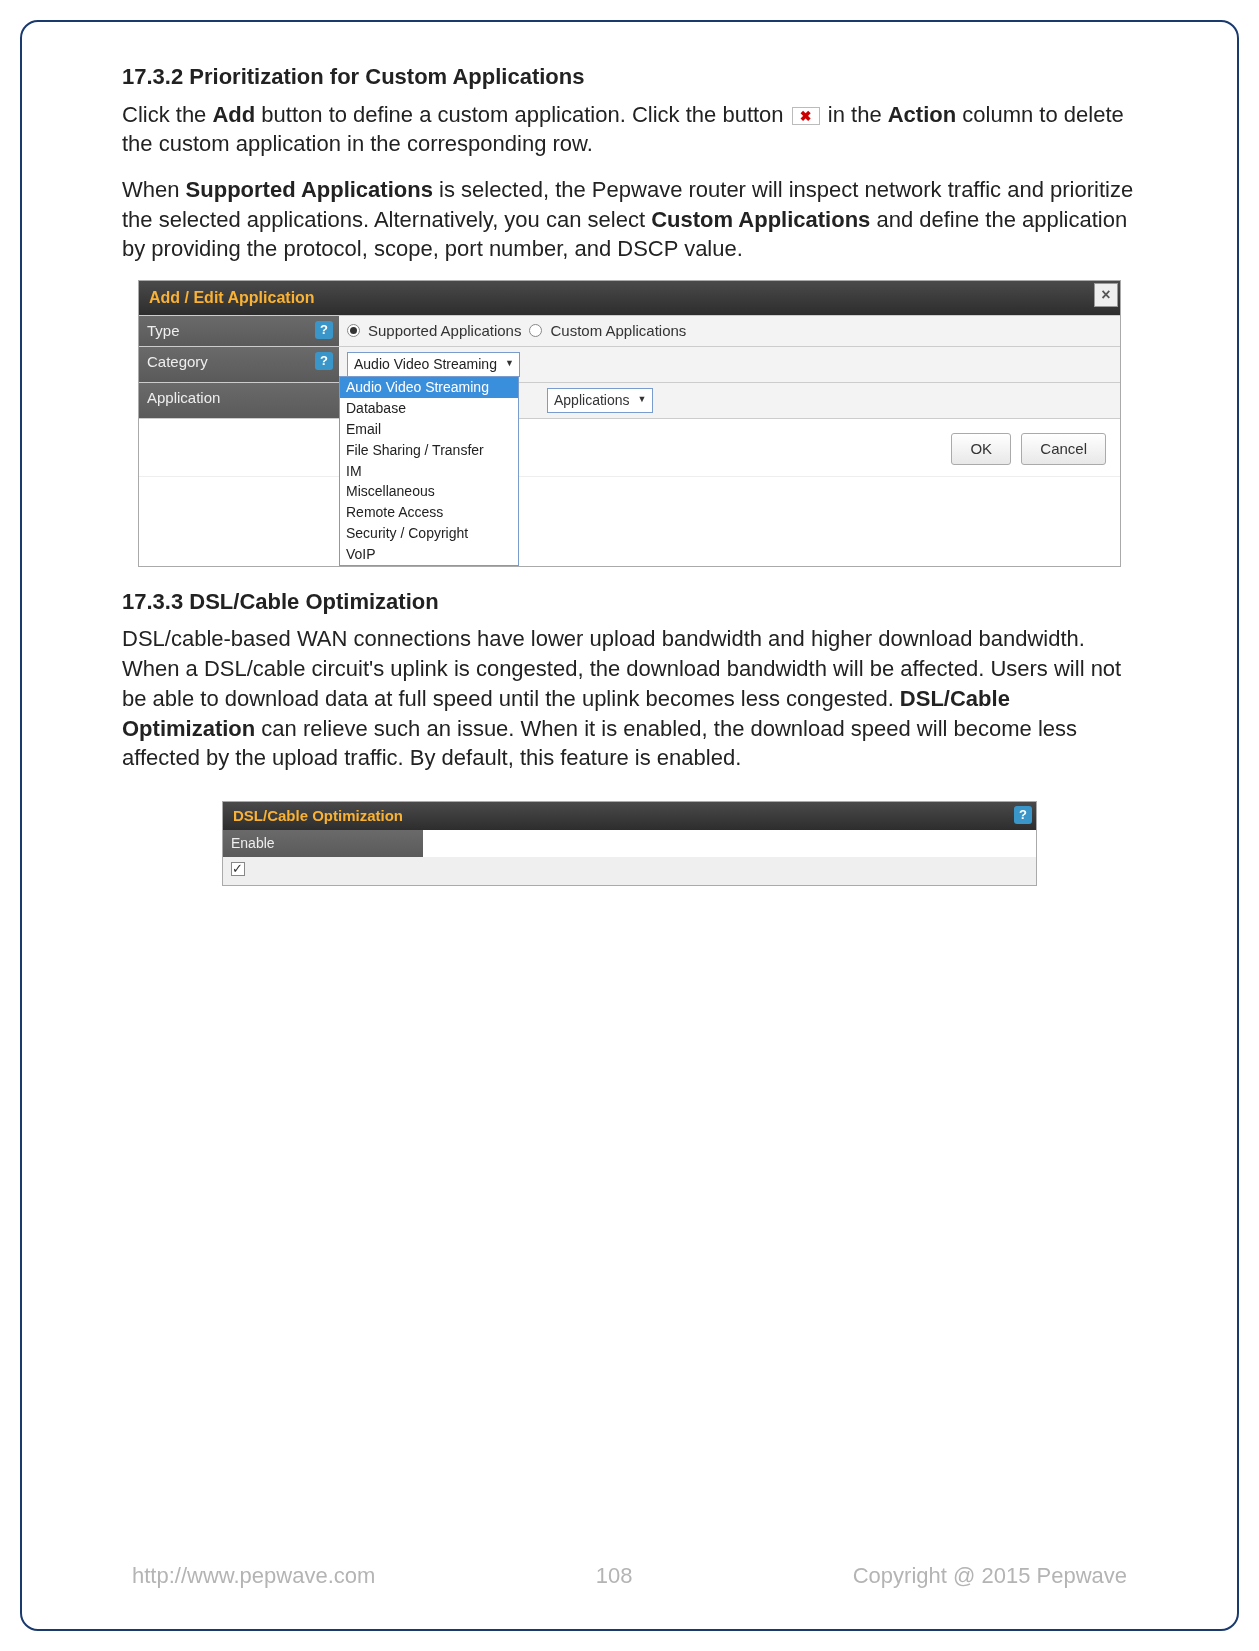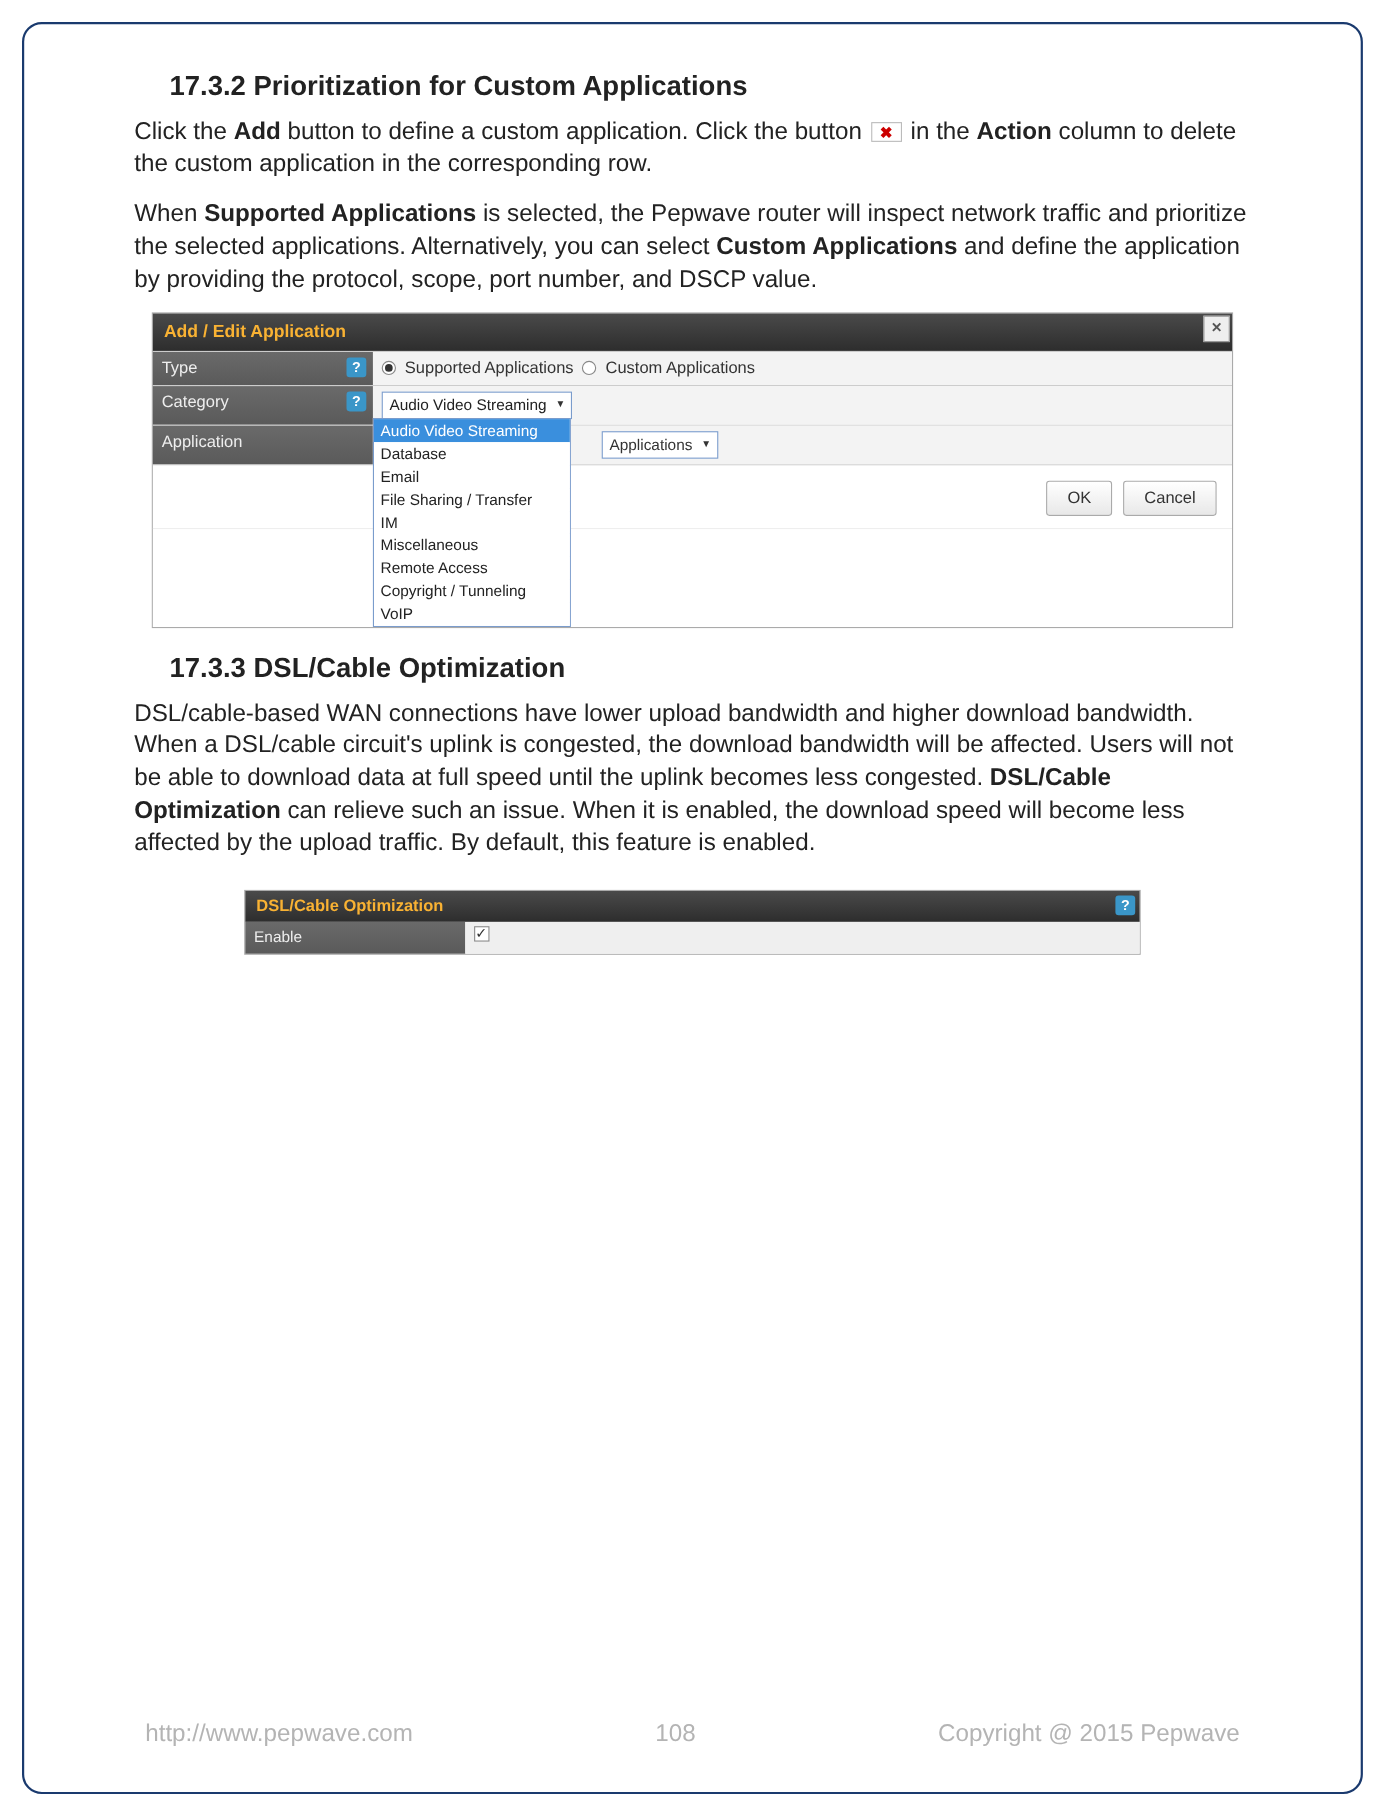--- a/index.html
+++ b/index.html
@@ -31,22 +31,21 @@
   }
   .content {
     padding: 40px 100px 0 100px;
     color: #222;
     font-size: 22px;
     line-height: 1.35;
   }
   .section-heading {
     font-weight: bold;
     margin-bottom: 8px;
-    font-size: 25px;
-    margin-left: 32px;
+    font-size: 22px;
   }
   .para {
     margin-bottom: 16px;
   }
   .para b { font-weight: bold; }
   .delete-icon {
     display: inline-block;
     width: 28px;
     height: 18px;
     background: #fff;
@@ -185,21 +184,21 @@
     font-size: 15px;
   }
   .dsl-title {
     background: linear-gradient(to bottom, #4a4a4a, #2d2d2d);
     color: #f9b233;
     font-weight: bold;
     padding: 4px 10px;
     position: relative;
   }
   .dsl-title .help-badge { right: 4px; top: 4px; }
-  .dsl-row { display: flex; }
+  .dsl-row { display: flex; flex-direction: column; }
   .dsl-label {
     width: 200px;
     background: linear-gradient(to bottom, #6a6a6a, #5a5a5a);
     color: #eee;
     padding: 4px 8px;
     font-size: 14px;
   }
   .dsl-field {
     flex: 1;
     background: #efefef;
@@ -281,21 +280,21 @@
           <span class="select-box">Audio Video Streaming</span>
         </div>
         <div class="dropdown-open">
           <div class="dd-sel">Audio Video Streaming</div>
           <div class="dd-item">Database</div>
           <div class="dd-item">Email</div>
           <div class="dd-item">File Sharing / Transfer</div>
           <div class="dd-item">IM</div>
           <div class="dd-item">Miscellaneous</div>
           <div class="dd-item">Remote Access</div>
-          <div class="dd-item">Copyright / Tunneling</div>
+          <div class="dd-item">Security / Copyright</div>
           <div class="dd-item">VoIP</div>
         </div>
       </div>
 
       <div class="app-row">
         <div class="app-label">
           <span>Application</span>
         </div>
         <div class="app-field">
           <span class="select-box select-hidden">Applications</span>

